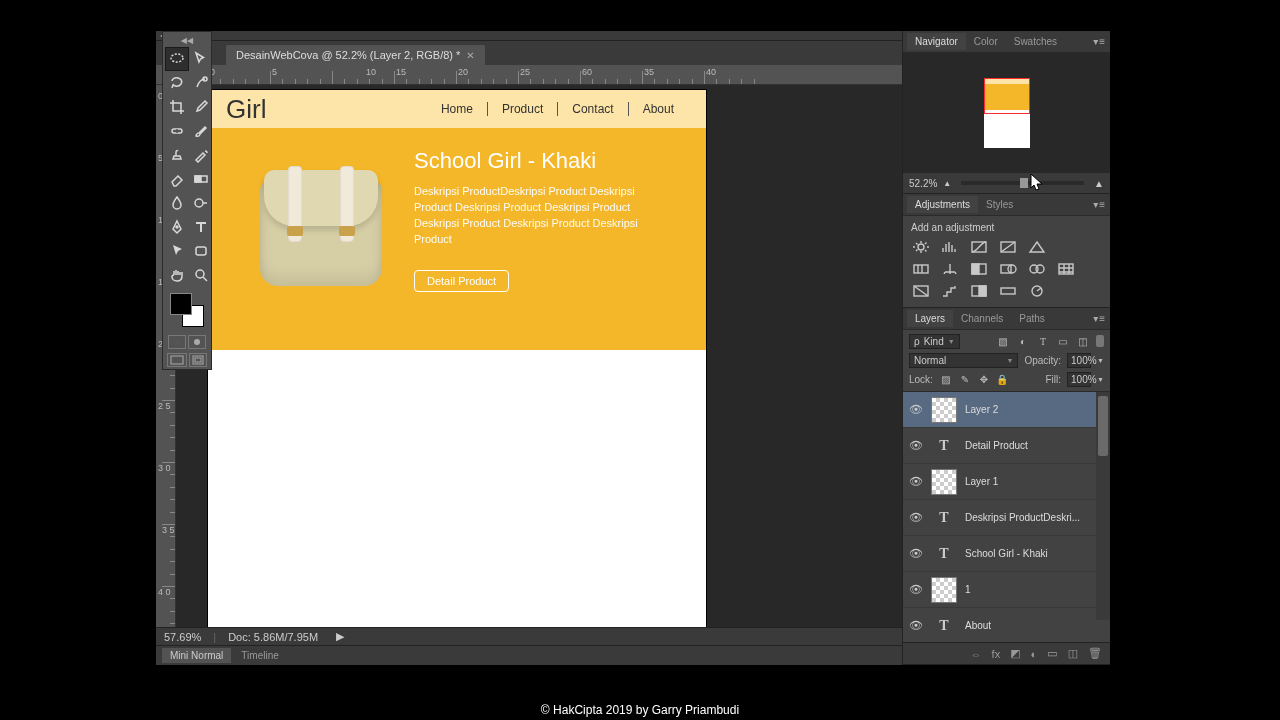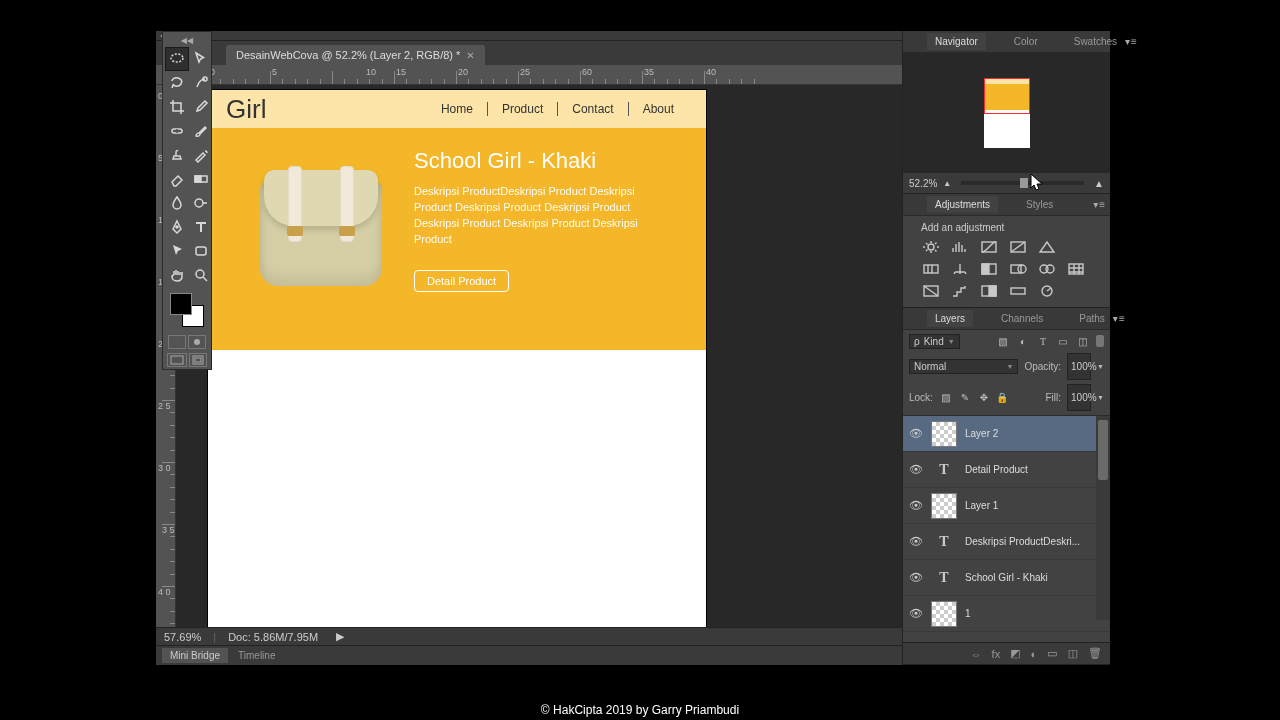--- a/index.html
+++ b/index.html
@@ -73,46 +73,46 @@
 #dock svg { width:18px; height:16px; stroke:#bbb; fill:none; stroke-width:1.4; }
 #dock .grp-gap { height:10px; }
 
 
 #dock2 { position:absolute; top:200px; right:222px; width:34px; height:40px; background:#424242; border:1px solid #2a2a2a; display:flex; align-items:center; justify-content:center; z-index:15; }
 
 
 #right-stack { position:absolute; top:31px; right:170px; width:208px; bottom:55px; display:flex; flex-direction:column; background:#424242; border-left:1px solid #222; z-index:16; }
 .panel { border-bottom:1px solid #222; background:#424242; }
 .panel-header { height:22px; display:flex; align-items:center; padding:0 4px; background:#393939; border-bottom:1px solid #2a2a2a; }
-.ph-tab { padding:3px 8px; font-size:10px; color:#999;margin-left:20px; }
+.ph-tab { padding:3px 8px; font-size:10px; color:#999; }
 .ph-tab.active { background:#424242; color:#ddd; }
 .ph-menu { margin-left:auto; color:#aaa; font-size:10px; letter-spacing:1px; }
 
 #nav-body { height:120px; display:flex; align-items:center; justify-content:center; background:#282828; }
 .nav-thumb { width:46px; height:70px; background:#fff; position:relative; }
 .nav-thumb .t-head { height:6px; background:#fde4a8; }
 .nav-thumb .t-hero { height:26px; background:#f4b72a; }
 .nav-thumb .t-view { position:absolute; top:0; left:0; right:0; height:36px; border:1.5px solid #ff2a2a; }
 #nav-footer { height:20px; display:flex; align-items:center; padding:0 6px; background:#3a3a3a; font-size:10px; gap:6px; }
 #nav-footer .slider-track { flex:1; height:4px; background:#2a2a2a; position:relative; margin:0 4px; }
 #nav-footer .slider-thumb { position:absolute; top:-3px; left:48%; width:8px; height:10px; background:#999; }
 
-#adj-body { padding:6px 18px 8px; }
+#adj-body { padding:6px 8px 8px; }
 .adj-row { display:flex; gap:9px; margin-top:6px; }
 .adj-ic { width:20px; height:16px; display:flex; align-items:center; justify-content:center; color:#bbb; }
 .adj-ic svg { width:18px; height:14px; stroke:#c8c8c8; fill:none; stroke-width:1.4; }
 
 #layers { flex:1; display:flex; flex-direction:column; min-height:0; }
 #layers-controls { padding:4px 6px; display:flex; flex-direction:column; gap:4px; background:#424242; border-bottom:1px solid #2a2a2a; }
 .lc-row { display:flex; align-items:center; gap:6px; font-size:10px; color:#bbb; }
 .lc-select { background:#333; border:1px solid #222; color:#ccc; padding:1px 4px; font-size:10px; display:flex; align-items:center; gap:4px; }
 .lc-select .arr { font-size:7px; color:#888; }
 .kind-icons { display:flex; gap:6px; margin-left:auto; }
 .kind-icons span { width:14px; height:14px; display:flex; align-items:center; justify-content:center; color:#bbb; }
-.lc-input { background:#333; border:1px solid #222; color:#ccc; width:24px; padding:7px 3px; font-size:10px; text-align:right; }
+.lc-input { background:#333; border:1px solid #222; color:#ccc; width:24px; padding:1px 3px; font-size:10px; text-align:right; }
 .lock-icons { display:flex; gap:5px; }
 .lock-icons span { width:14px; height:14px; display:flex; align-items:center; justify-content:center; color:#bbb; font-size:10px; }
 #layer-list { flex:1; overflow:hidden; background:#424242; }
 .layer-row { height:36px; display:flex; align-items:center; gap:8px; padding:0 6px; border-bottom:1px solid #383838; }
 .layer-row.selected { background:#586a82; }
 .eye { width:14px; text-align:center; color:#ccc; font-size:11px; }
 .layer-thumb { width:26px; height:26px; background:#fff; border:1px solid #777; display:flex; align-items:center; justify-content:center; font-size:14px; color:#888; }
 .layer-thumb.checker { background: repeating-conic-gradient(#ccc 0 25%, #fff 0 50%) 0 0/8px 8px; }
 .layer-thumb.text { background:transparent; border:none; color:#ccc; font-family: Georgia, serif; font-weight:bold; }
 .layer-name { font-size:10px; color:#ddd; white-space:nowrap; overflow:hidden; text-overflow:ellipsis; }
@@ -424,21 +424,21 @@
     </div>
     <div id="scroll-right"></div>
     <div id="doc-footer">
       <span>57.69%</span>
       <span class="sep">|</span>
       <span>Doc: 5.86M/7.95M</span>
       <span style="margin-left:6px">▶</span>
     </div>
   </div>
   <div id="bottom-panel">
-    <div class="panel-tab">Mini Bridge</div>
+    <div class="panel-tab">Mini Normal</div>
     <div class="panel-tab inactive">Timeline</div>
   </div>
 </div>
 
 <div id="dock">
   <div class="d-icon">
       <svg viewBox="0 0 18 14">
         <path d="M2 12V8M5 12V5M8 12V2M11 12V6M14 12V9"></path>
       </svg>
     </div>

